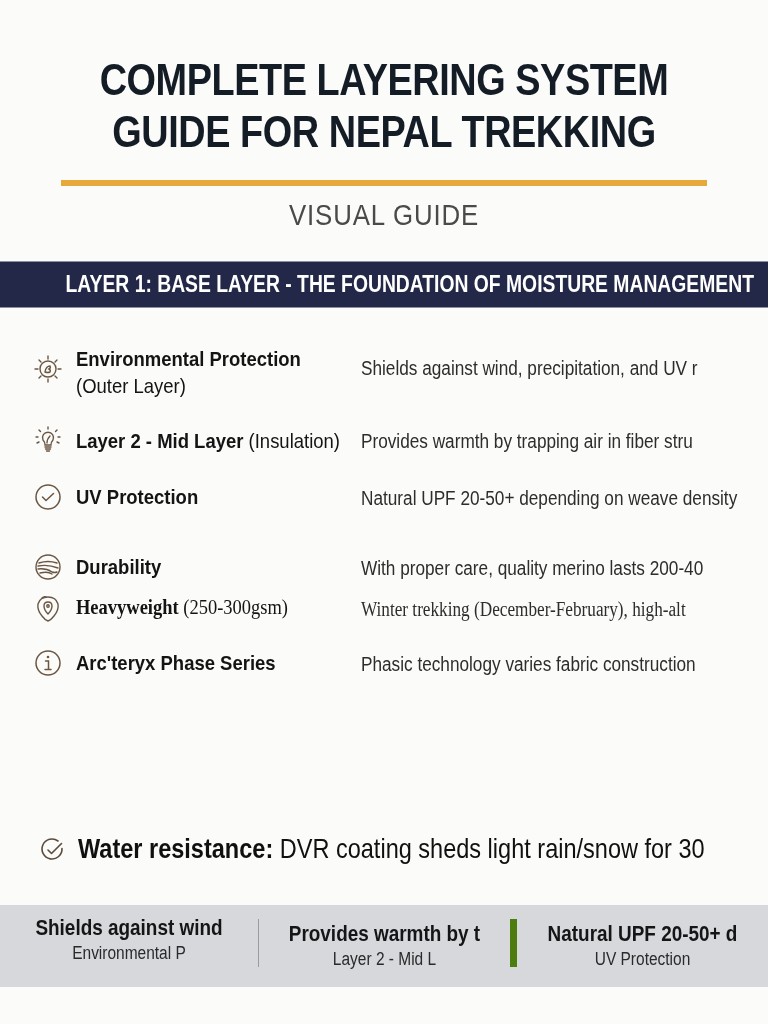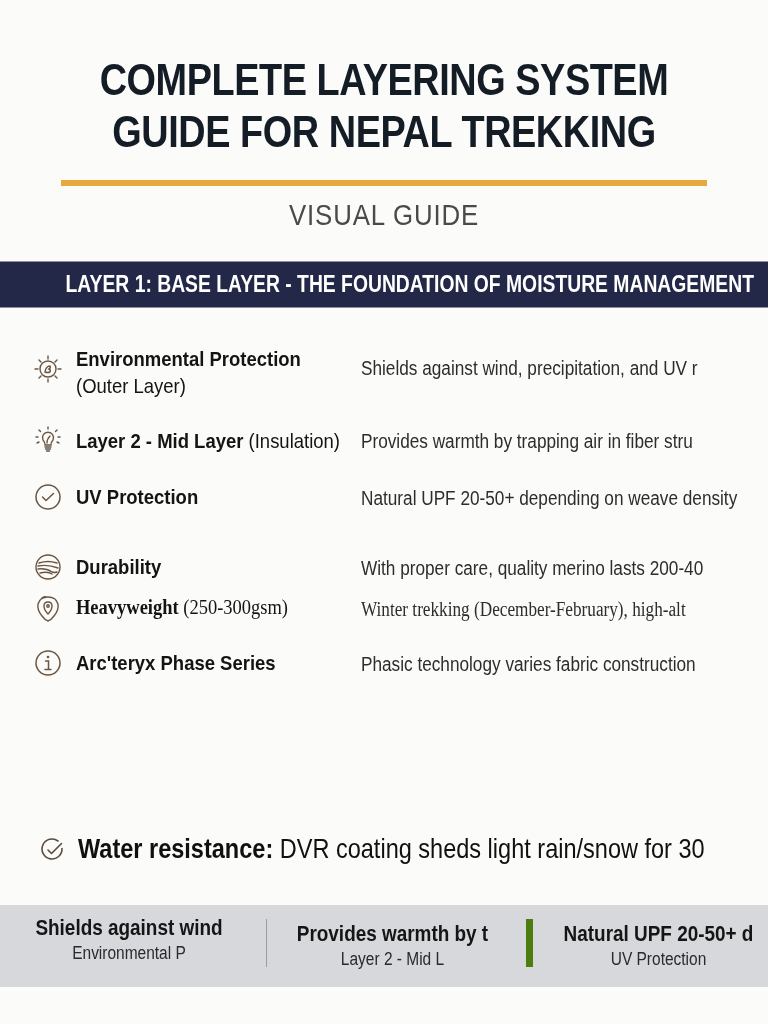--- a/index.html
+++ b/index.html
@@ -148,21 +148,21 @@
     }
     .stat {
       position: relative;
       flex: 0 0 auto;
       text-align: center;
       padding-top: 10px;
     }
     .stat:nth-child(1) { width: 258px; }
     .stat:nth-child(2) { width: 252px; border-left: 1px solid #9a9ca2; }
     .stat:nth-child(3) { width: 258px; border-left: 7px solid #4d7c0f; }
-    .stat:nth-child(2), .stat:nth-child(3) { margin-top: 14px; height: 48px; padding-top: 2px; margin-left: 8px; }
+    .stat:nth-child(2), .stat:nth-child(3) { margin-top: 14px; height: 48px; padding-top: 2px; }
     .stat .stat-value {
       display: block;
       font-weight: 700;
       font-size: 22px;
       line-height: 26px;
       color: #151515;
       white-space: nowrap;
       transform: scaleX(0.86);
     }
     .stat .stat-label {

